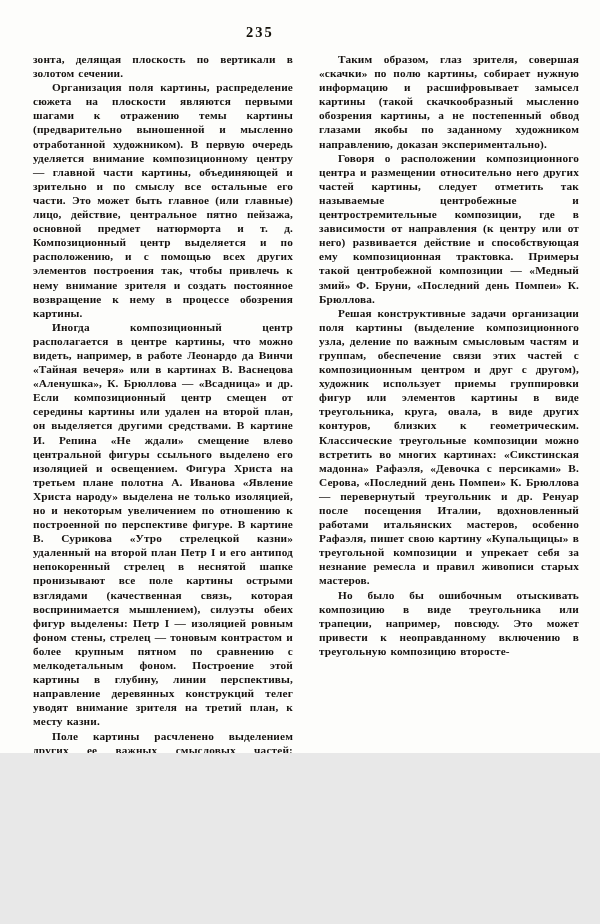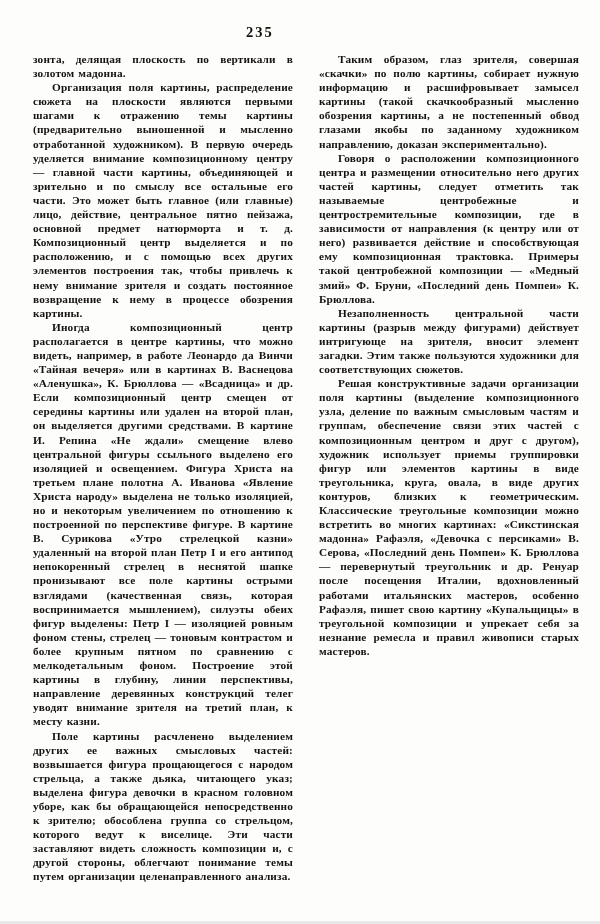--- a/index.html
+++ b/index.html
@@ -3,21 +3,21 @@
 <meta charset="utf-8">
 <style>
   html, body {
     margin: 0;
     padding: 0;
     background: #e8e8e8;
   }
   .page {
     position: relative;
     width: 600px;
-    height: 921px;
+    height: 753px;
     margin: 0 auto;
     background: #fdfdfb;
     overflow: hidden;
     font-family: "Liberation Serif", "DejaVu Serif", serif;
     color: #151210;
   }
   .page-number {
     position: absolute;
     top: 24px;
     left: 246px;
@@ -51,22 +51,22 @@
   .para.no-indent {
     text-indent: 0;
   }
 </style>
 </head>
 <body>
 
 <div class="page">
   <div class="page-number">235</div>
   <div class="text-columns">
-      <p class="para no-indent">зонта, делящая плоскость по вертикали в золотом мадонна.</p>
+      <p class="para no-indent">зонта, делящая плоскость по вертикали в золотом сечении.</p>
       <p class="para">Организация поля картины, распределение сюжета на плоскости являются первыми шагами к отражению темы картины (предварительно выношенной и мысленно отработанной художником). В первую очередь уделяется внимание композиционному центру — главной части картины, объединяющей и зрительно и по смыслу все остальные его части. Это может быть главное (или главные) лицо, действие, центральное пятно пейзажа, основной предмет натюрморта и т. д. Композиционный центр выделяется и по расположению, и с помощью всех других элементов построения так, чтобы привлечь к нему внимание зрителя и создать постоянное возвращение к нему в процессе обозрения картины.</p>
       <p class="para">Иногда композиционный центр располагается в центре картины, что можно видеть, например, в работе Леонардо да Винчи «Тайная вечеря» или в картинах В. Васнецова «Аленушка», К. Брюллова — «Всадница» и др. Если композиционный центр смещен от середины картины или удален на второй план, он выделяется другими средствами. В картине И. Репина «Не ждали» смещение влево центральной фигуры ссыльного выделено его изоляцией и освещением. Фигура Христа на третьем плане полотна А. Иванова «Явление Христа народу» выделена не только изоляцией, но и некоторым увеличением по отношению к построенной по перспективе фигуре. В картине В. Сурикова «Утро стрелецкой казни» удаленный на второй план Петр I и его антипод непокоренный стрелец в неснятой шапке пронизывают все поле картины острыми взглядами (качественная связь, которая воспринимается мышлением), силуэты обеих фигур выделены: Петр I — изоляцией ровным фоном стены, стрелец — тоновым контрастом и более крупным пятном по сравнению с мелкодетальным фоном. Построение этой картины в глубину, линии перспективы, направление деревянных конструкций телег уводят внимание зрителя на третий план, к месту казни.</p>
       <p class="para">Поле картины расчленено выделением других ее важных смысловых частей: возвышается фигура прощающегося с народом стрельца, а также дьяка, читающего указ; выделена фигура девочки в красном головном уборе, как бы обращающейся непосредственно к зрителю; обособлена группа со стрельцом, которого ведут к виселице. Эти части заставляют видеть сложность композиции и, с другой стороны, облегчают понимание темы путем организации целенаправленного анализа.</p>
       <p class="para">Таким образом, глаз зрителя, совершая «скачки» по полю картины, собирает нужную информацию и расшифровывает замысел картины (такой скачкообразный мысленно обозрения картины, а не постепенный обвод глазами якобы по заданному художником направлению, доказан экспериментально).</p>
       <p class="para">Говоря о расположении композиционного центра и размещении относительно него других частей картины, следует отметить так называемые центробежные и центростремительные композиции, где в зависимости от направления (к центру или от него) развивается действие и способствующая ему композиционная трактовка. Примеры такой центробежной композиции — «Медный змий» Ф. Бруни, «Последний день Помпеи» К. Брюллова.</p>
-      <p class="para">Незаполненность центральной части картины (разрыв между фигурами) действует интригующе на зрителя, вносит элемент загадки. Этим также пользуются художники для соответствующих сюжетов.</p>
       <p class="para">Решая конструктивные задачи организации поля картины (выделение композиционного узла, деление по важным смысловым частям и группам, обеспечение связи этих частей с композиционным центром и друг с другом), художник использует приемы группировки фигур или элементов картины в виде треугольника, круга, овала, в виде других контуров, близких к геометрическим. Классические треугольные композиции можно встретить во многих картинах: «Сикстинская мадонна» Рафаэля, «Девочка с персиками» В. Серова, «Последний день Помпеи» К. Брюллова — перевернутый треугольник и др. Ренуар после посещения Италии, вдохновленный работами итальянских мастеров, особенно Рафаэля, пишет свою картину «Купальщицы» в треугольной композиции и упрекает себя за незнание ремесла и правил живописи старых мастеров.</p>
+      <p class="para">Но было бы ошибочным отыскивать композицию в виде треугольника или трапеции, например, повсюду. Это может привести к неоправданному включению в треугольную композицию второсте-</p>
     </div>
 </div>
 
 </body></html>

